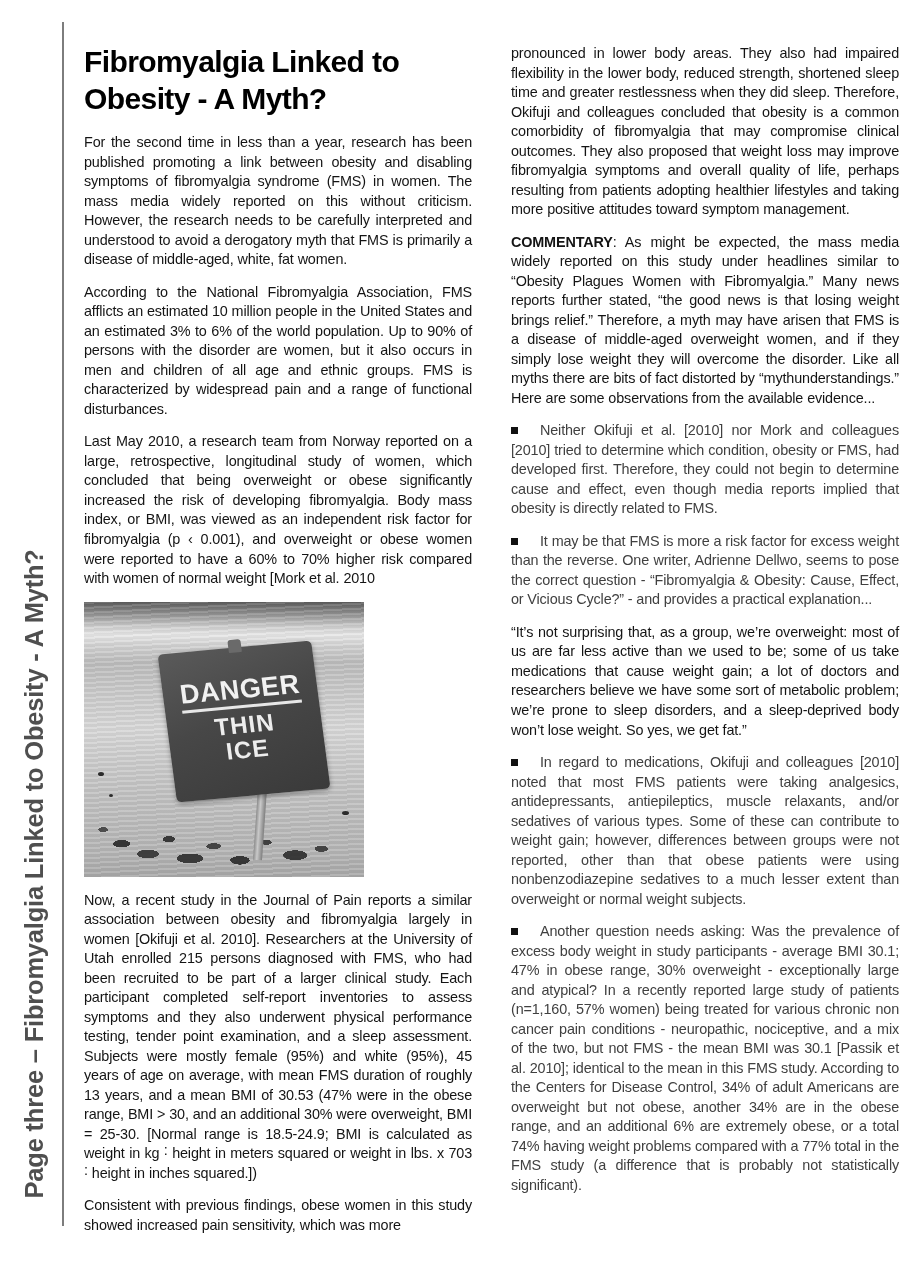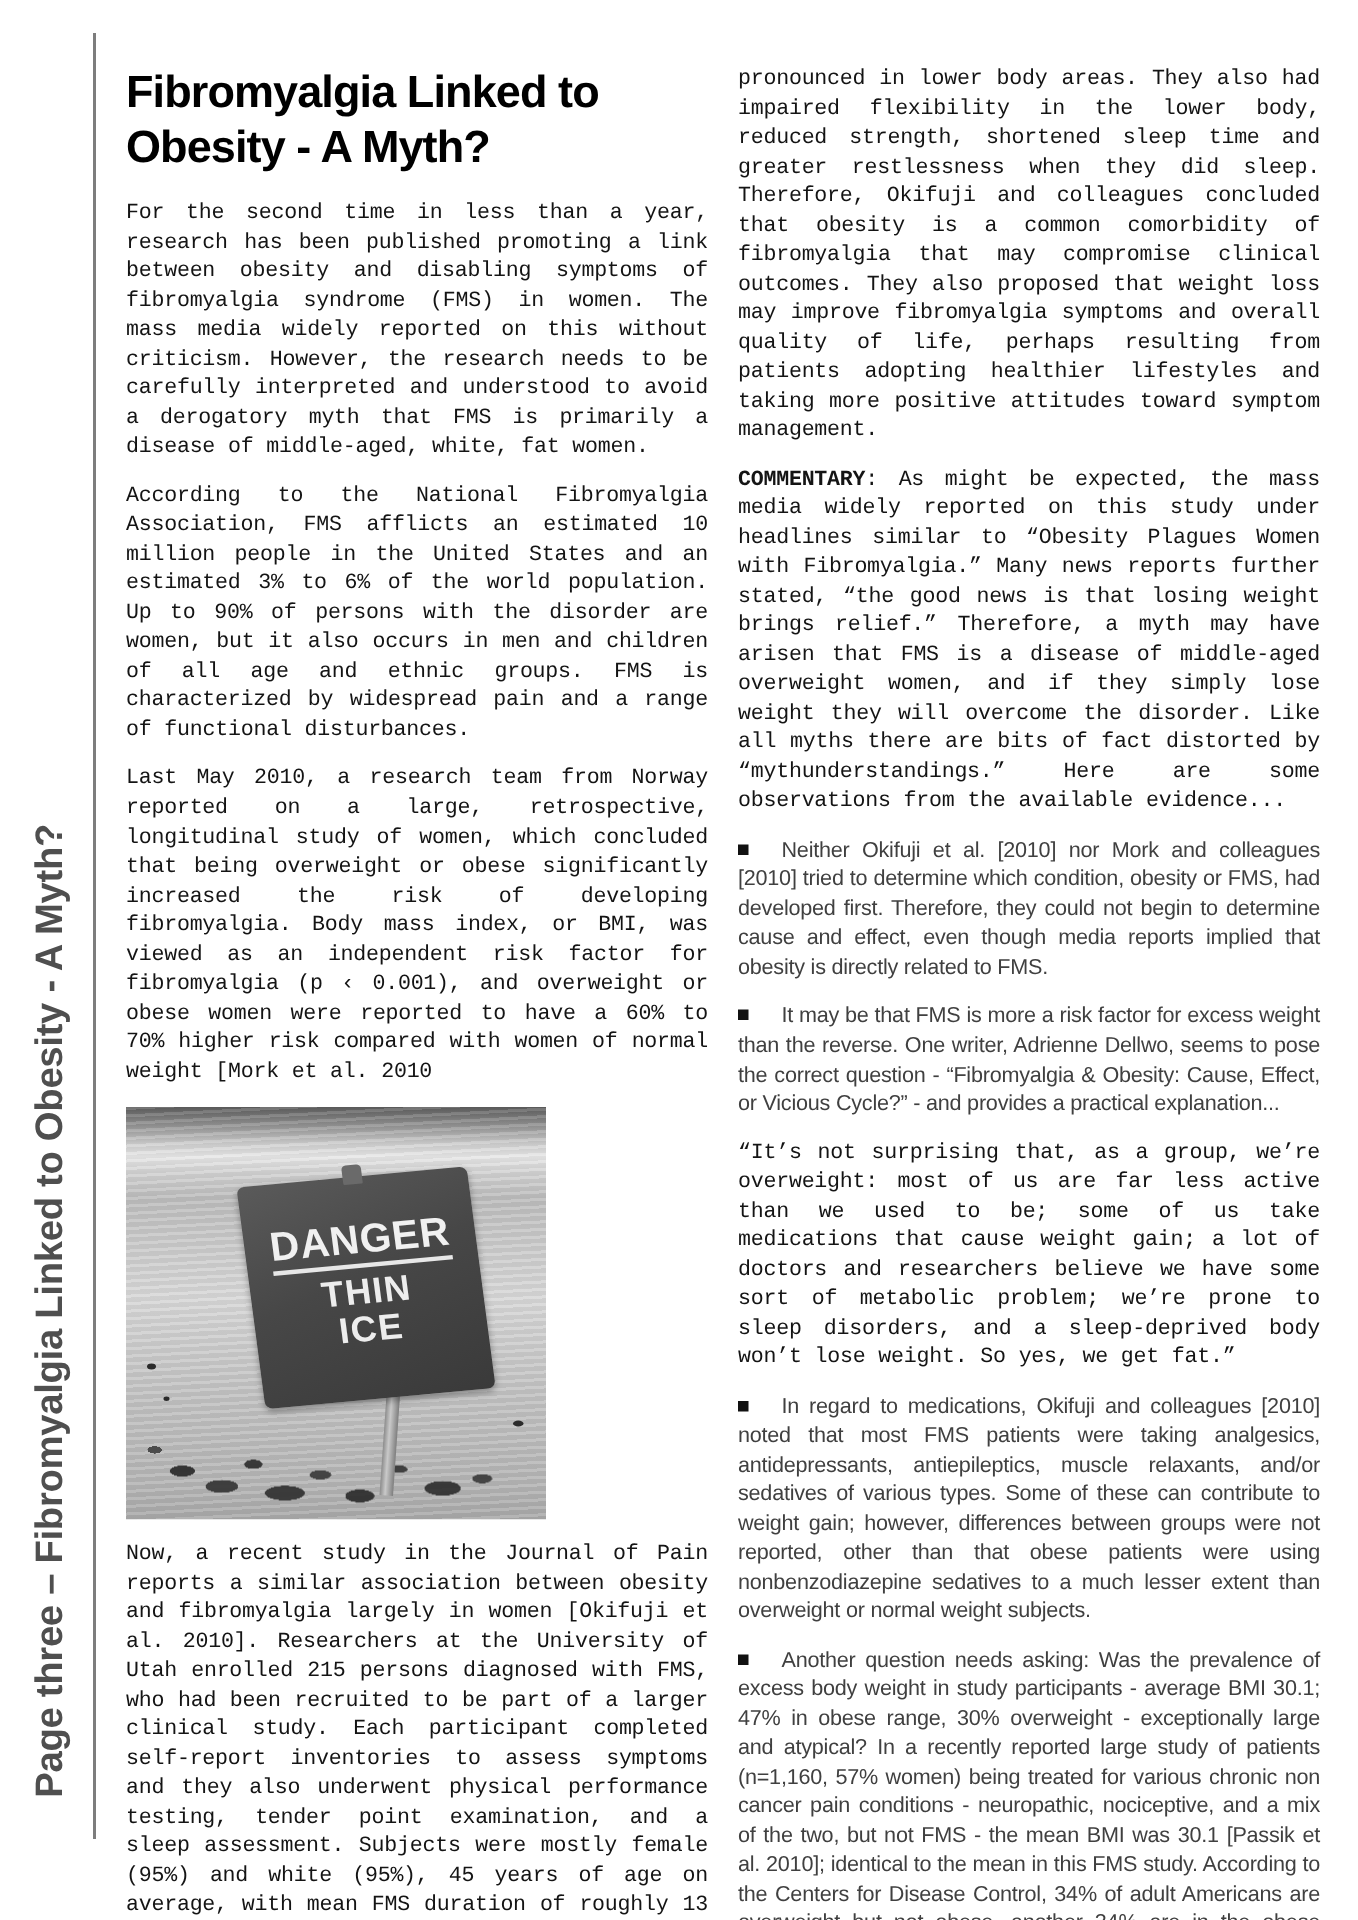--- a/index.html
+++ b/index.html
@@ -50,21 +50,21 @@
   }
 
   
   .columns {
     position: absolute;
     left: 84px;
     top: 44px;
     width: 800px;
     height: 1200px;
     display: flex;
-    gap: 20px;
+    gap: 39px;
   }
   .col {
     width: 388px;
     flex: 0 0 388px;
   }
 
   h1.headline {
     margin: 0 0 16px 0;
     font-size: 30px;
     line-height: 1.22;
@@ -76,21 +76,20 @@
 
   p.body {
     margin: 0 0 13px 0;
     font-size: 14.4px;
     line-height: 1.355;
     text-align: justify;
     color: #141414;
     letter-spacing: -0.15px;
     word-spacing: 0.1px;
     hyphens: none;
-    font-family: Liberation Mono, monospace;
   }
   p.body:last-child { margin-bottom: 0; }
 
   p.bullet {
     margin: 0 0 13px 0;
     font-size: 14.4px;
     line-height: 1.355;
     text-align: justify;
     color: #404040;
     letter-spacing: -0.15px;

